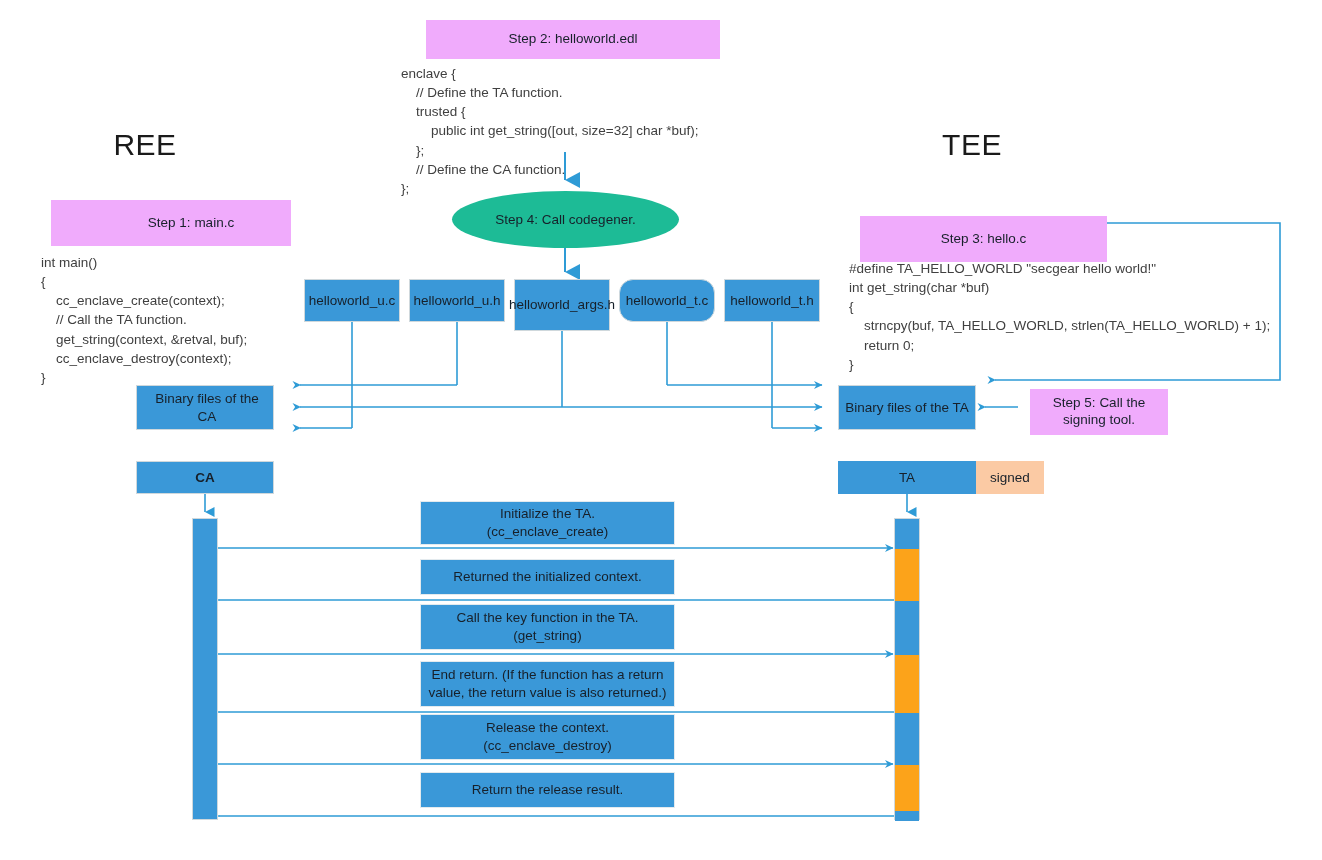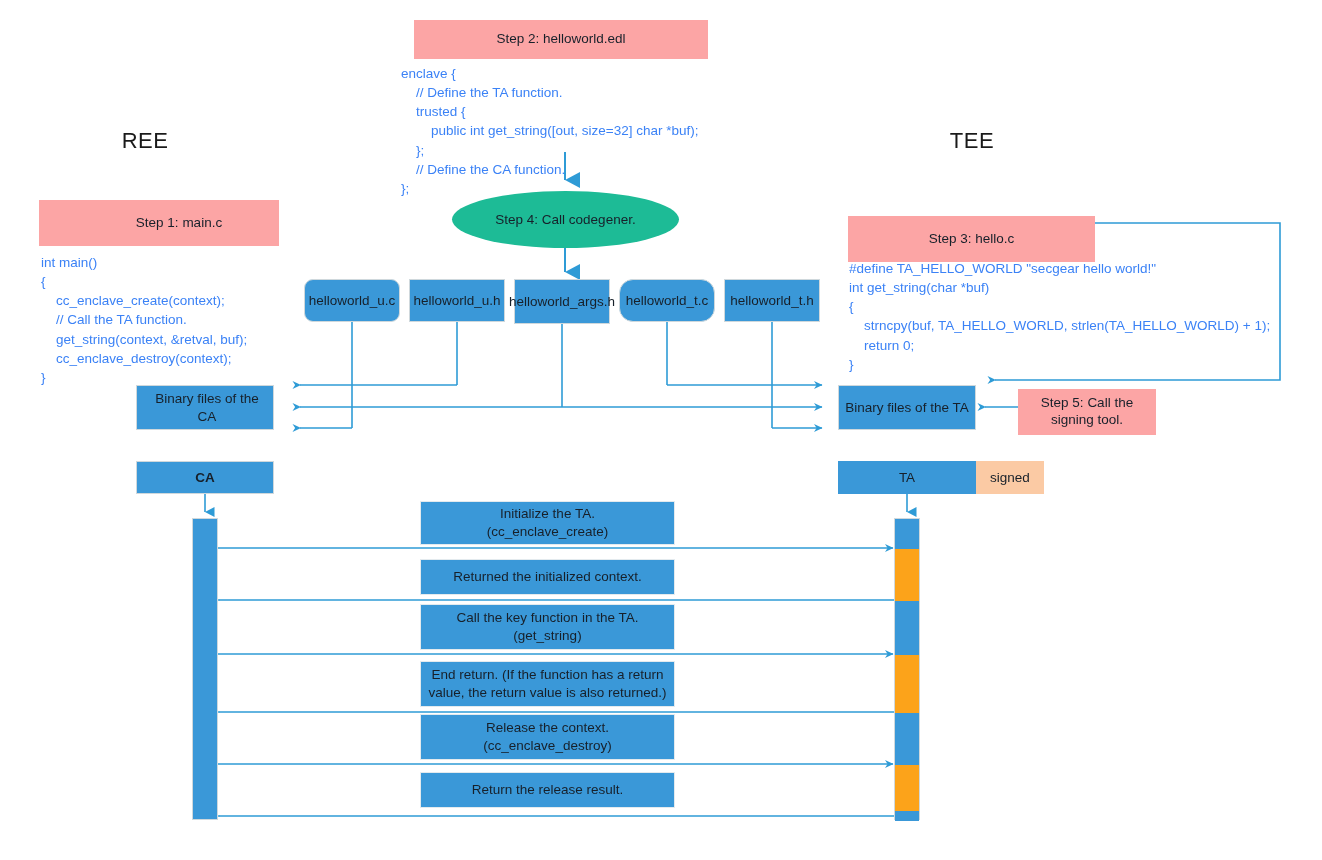--- a/index.html
+++ b/index.html
@@ -16,58 +16,59 @@
     position: relative;
     width: 1322px;
     height: 860px;
     overflow: hidden;
     background: #ffffff;
   }
   .abs { position: absolute; }
 
   
   .section-title {
-    font-size: 22px;
+    font-size: 30px;
     color: #1a1a1a;
     letter-spacing: 0.5px;
     text-align: center;
     white-space: nowrap;
   }
 
   
   .teal-bar {
-    background: #fca5a5;
+    background: #f0abfc;
     color: #17202a;
     font-size: 13.5px;
     display: flex;
     align-items: center;
     justify-content: center;
     text-align: center;
     line-height: 1.25;
     box-sizing: border-box;
+    margin-left: 12px;
   }
 
   
   .teal-ellipse {
     background: #1dbb96;
     border-radius: 50%;
     color: #17202a;
     font-size: 13.5px;
     display: flex;
     align-items: center;
     justify-content: center;
     text-align: center;
     box-sizing: border-box;
   }
 
   
   .code {
     font-size: 13.5px;
     line-height: 1.42;
-    color: #3b82f6;
+    color: #404040;
     white-space: pre;
     font-family: "Liberation Sans", "DejaVu Sans", sans-serif;
   }
 
   
   .blue-box {
     background: #3a98d8;
     border: 1px solid #cfd8dc;
     color: #17202a;
     font-size: 13.5px;
@@ -203,23 +204,23 @@
 }</div>
 
   <div class="abs teal-bar" style="left:848px; top:216px; width:247px; height:46px;">Step 3: hello.c</div>
   <div class="abs code" style="left:849px; top:259px; width:460px;">#define TA_HELLO_WORLD "secgear hello world!"
 int get_string(char *buf)
 {
     strncpy(buf, TA_HELLO_WORLD, strlen(TA_HELLO_WORLD) + 1);
     return 0;
 }</div>
 
-  <div class="abs blue-box" style="left:304px; top:279px; width:96px; height:43px;border-radius:9px;">helloworld_u.c</div>
+  <div class="abs blue-box" style="left:304px; top:279px; width:96px; height:43px;">helloworld_u.c</div>
   <div class="abs blue-box" style="left:409px; top:279px; width:96px; height:43px;">helloworld_u.h</div>
-  <div class="abs blue-box" style="left:514px; top:279px; width:96px; height:45px;">helloworld_args.h</div>
+  <div class="abs blue-box" style="left:514px; top:279px; width:96px; height:52px;">helloworld_args.h</div>
   <div class="abs blue-box" style="left:619px; top:279px; width:96px; height:43px;border-radius:14px;">helloworld_t.c</div>
   <div class="abs blue-box" style="left:724px; top:279px; width:96px; height:43px;">helloworld_t.h</div>
 
   <div class="abs blue-box" style="left:136px; top:385px; width:138px; height:45px;padding-left:8px;">Binary files of the CA</div>
   <div class="abs blue-box" style="left:838px; top:385px; width:138px; height:45px;">Binary files of the TA</div>
 
   <div class="abs teal-bar" style="left:1018px; top:389px; width:138px; height:46px; padding:0 6px;">Step 5: Call the signing tool.</div>
 
   <div class="abs blue-box" style="left:136px; top:461px; width:138px; height:33px;font-weight:bold;">CA</div>
   <div class="abs blue-box no-border" style="left:838px; top:461px; width:138px; height:33px;">TA</div>

